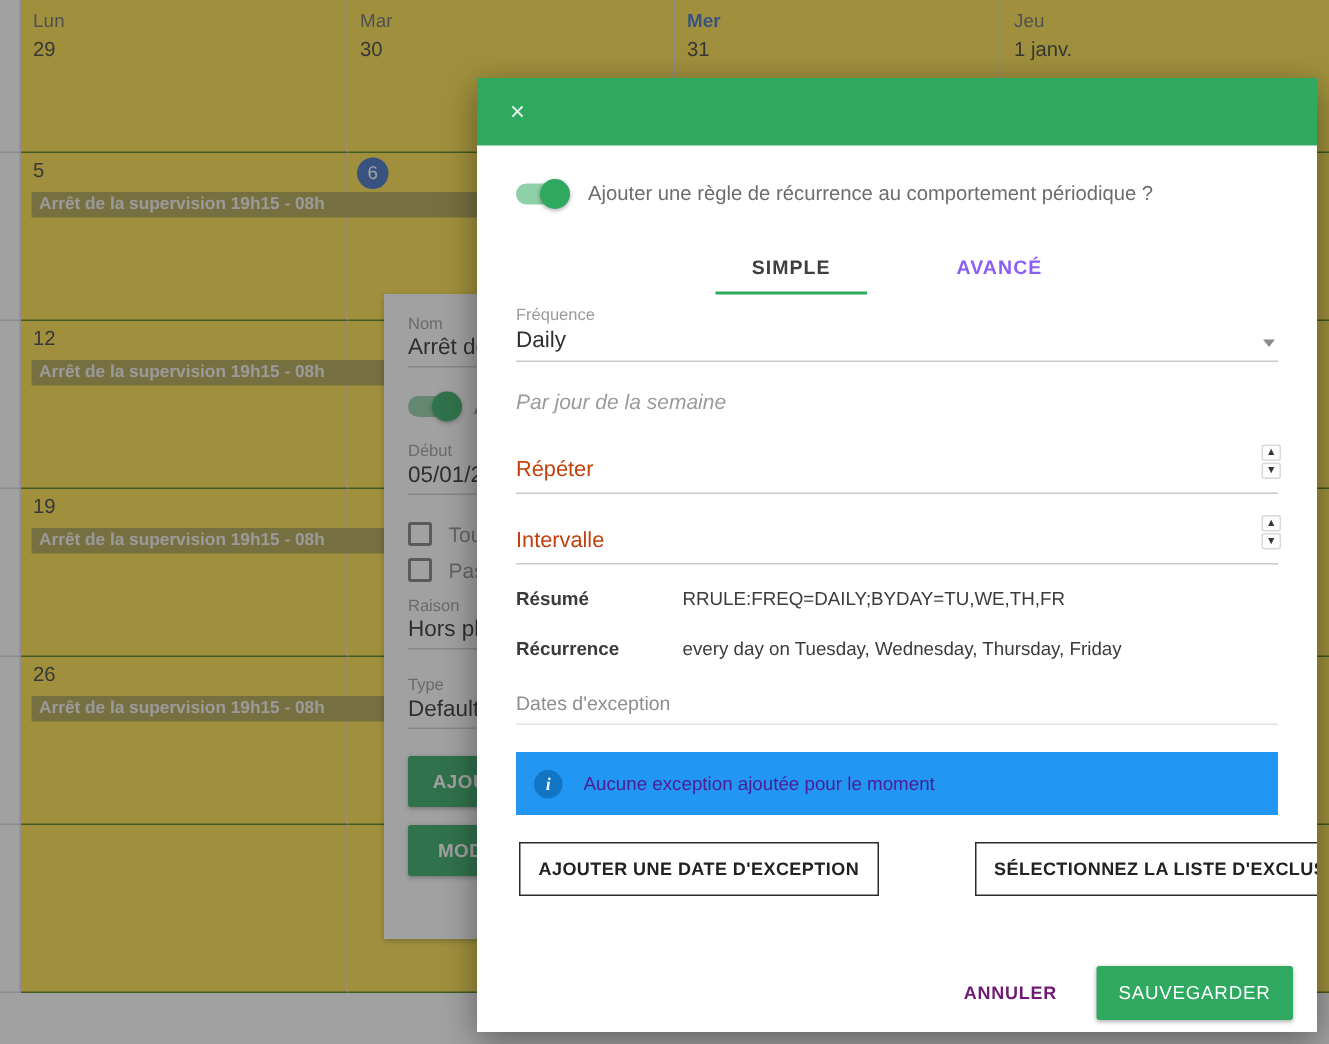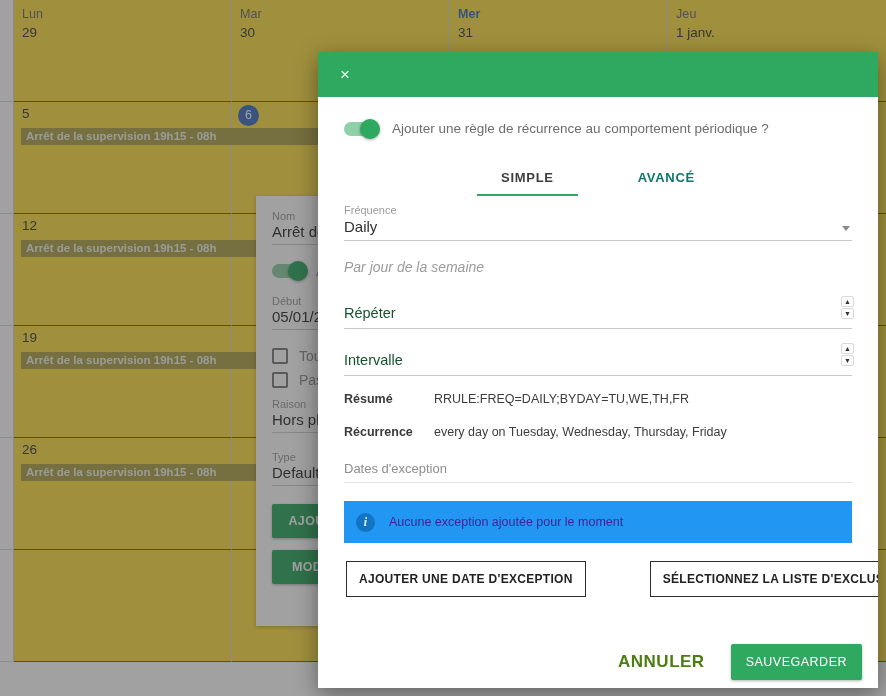--- a/index.html
+++ b/index.html
@@ -135,21 +135,21 @@
 
   .toggle-row { display: flex; align-items: center; gap: 14px; padding: 0 0 0 14px; }
   .toggle-lbl { font-size: 13.5px; color: #6d6d6d; }
 
   .tabs {
     display: flex; justify-content: center; gap: 52px;
     margin: 28px 0 0 0;
   }
   .tab {
     font-size: 13px; font-weight: bold; letter-spacing: .7px;
-    color: #0f766e; padding: 6px 16px 11px;
+    color: #8b5cf6; padding: 6px 16px 11px;
     position: relative; cursor: pointer;
     background: none; border: none;
     font-family: "Liberation Sans", sans-serif;
   }
   .tab.active { color: #3e3e3e; }
   .tab.active::after {
     content: ""; position: absolute;
     left: -8px; right: -8px; bottom: 0; height: 2px;
     background: #2fa860;
   }
@@ -177,35 +177,35 @@
     padding: 7px 12px; white-space: nowrap; cursor: pointer;
     font-family: "Liberation Sans", sans-serif;
   }
   .chip.sel { background: #c9c9c9; }
 
   .numfield { padding: 0 14px; margin-top: 18px; position: relative; }
   .numline {
     border-bottom: 1px solid #c9c9c9;
     padding: 4px 0 6px;
   }
-  .numph { font-size: 14.5px; color: #14532d; text-align: center; }
+  .numph { font-size: 14.5px; color: #c2410c; text-align: center; }
   .spin {
     position: absolute; right: 12px; top: -4px;
     display: flex; flex-direction: column; gap: 1px; cursor: pointer;
   }
   .spin div {
     width: 13px; height: 11px;
     border: 1px solid #d9d9d9; border-radius: 2px;
     background: #fdfdfd;
     display: flex; align-items: center; justify-content: center;
     font-size: 7px; color: #333; line-height: 1;
   }
 
   .kv { display: flex; padding: 6px 14px 0; }
-  .kv .k { width: 90px; font-size: 12.5px; font-weight: bold; color: #3a3a3a; }
+  .kv .k { width: 111px; font-size: 12.5px; font-weight: bold; color: #3a3a3a; }
   .kv .v { font-size: 12.5px; color: #3c3c3c; }
 
   .exc-lbl { font-size: 13px; color: #8d8d8d; padding: 22px 14px 0; }
   .exc-line { border-bottom: 1px solid #e2e2e2; margin: 6px 14px 0; }
 
   .info-bar {
     margin: 18px 14px 0; background: #2196f3;
     height: 42px; display: flex; align-items: center; gap: 14px;
     padding: 0 12px;
   }
@@ -226,21 +226,21 @@
     white-space: nowrap; font-family: "Liberation Sans", sans-serif;
   }
 
   .dlg-footer {
     flex: 0 0 52px; display: flex; align-items: center;
     justify-content: flex-end; gap: 14px; padding: 0 16px;
     background: #fff;
   }
   .btn-flat {
     background: none; border: none;
-    font-size: 17px; font-weight: bold; color: #4d7c0f;
+    font-size: 12px; font-weight: bold; color: #701a75;
     letter-spacing: .5px; padding: 10px 12px; cursor: pointer;
     font-family: "Liberation Sans", sans-serif;
   }
   .btn-save {
     background: #2fa860; color: #fff; border: none; border-radius: 2px;
     font-size: 12.5px; font-weight: normal; letter-spacing: .5px;
     padding: 11px 15px; cursor: pointer;
     box-shadow: 0 1px 3px rgba(0,0,0,.3);
     font-family: "Liberation Sans", sans-serif;
   }

